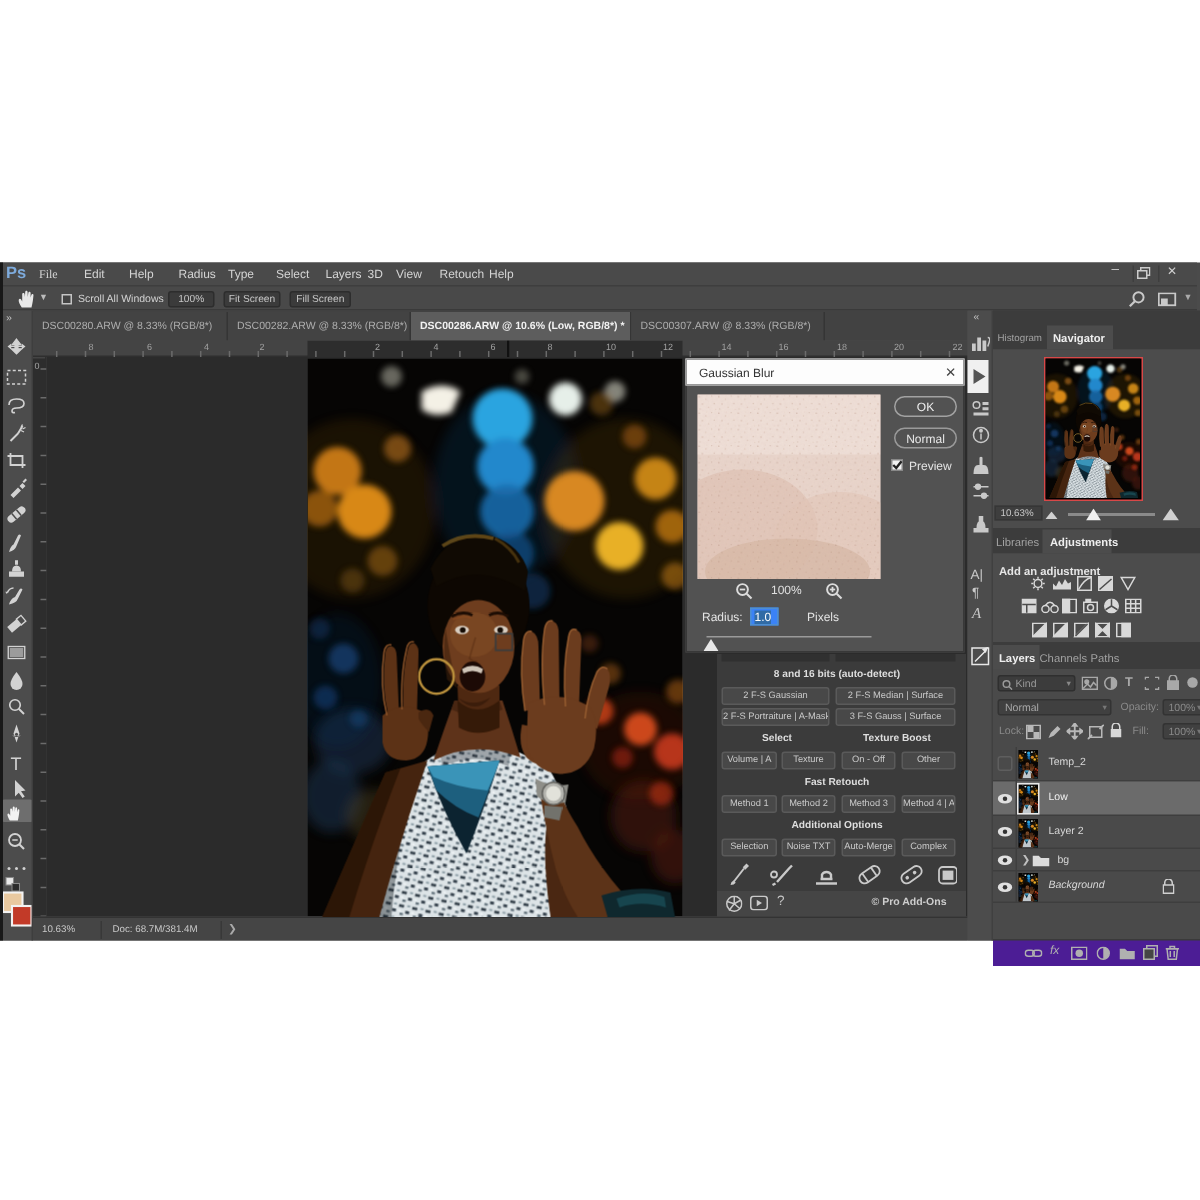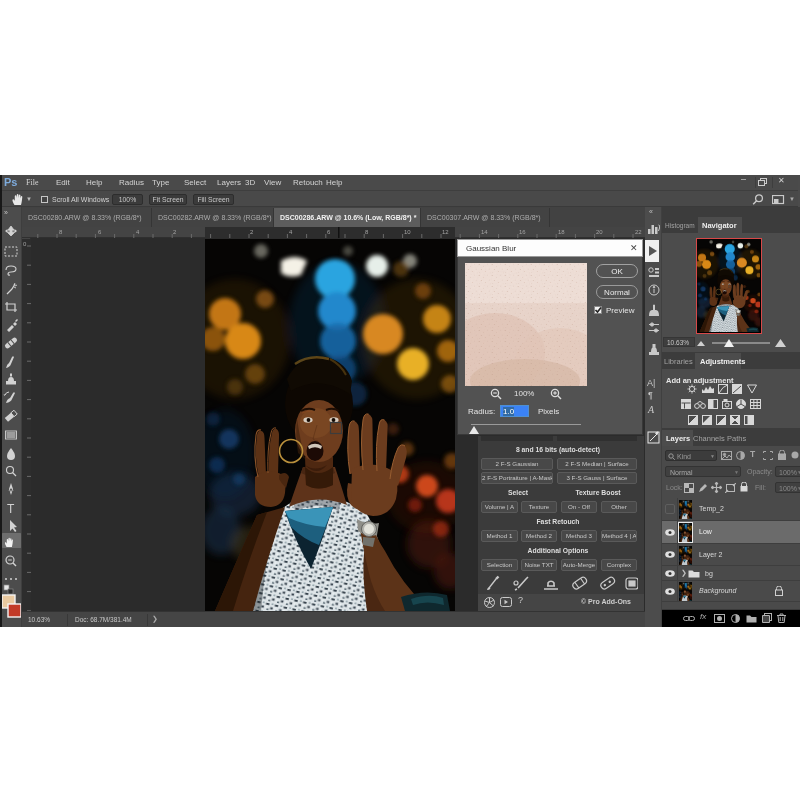--- a/index.html
+++ b/index.html
@@ -677,21 +677,21 @@
               </svg></div>
             <span class="txt" style="left:37px;top:6px;font-size:7px;font-style:italic;color:#d8d8d8;">Background</span>
             <svg class="abs" style="left:113px;top:5px" width="8" height="10" fill="none" stroke="#d0d0d0">
               <rect x="0.5" y="4" width="7" height="5.5"></rect>
               <path d="M1.5 4 V2.5 a2.5 2.5 0 0 1 5 0 V4"></path>
             </svg>
           </div>
           <div class="abs" style="left:15px;top:52px;width:1px;height:104px;background:#3e3e3e;"></div>
         </div>
       
-      <div style="position:absolute;left:0;top:163px;width:138px;height:18px;background:#000000;border-top:1px solid #3a3a3a;">
+      <div style="position:absolute;left:0;top:180px;width:138px;height:18px;background:#4c1d95;border-top:1px solid #3a3a3a;">
         <svg class="abs" style="left:21px;top:5px" width="12" height="7" fill="none" stroke="#b0b0b0">
             <rect x="0.5" y="1.5" width="6" height="4" rx="2"></rect>
             <rect x="5.5" y="1.5" width="6" height="4" rx="2"></rect>
           </svg>
         <span class="txt" style="left:38px;top:2px;font-size:8px;font-style:italic;color:#b0b0b0;">fx</span>
         <svg class="abs" style="left:52px;top:4px" width="11" height="9">
             <rect x="0.5" y="0.5" width="10" height="8" fill="none" stroke="#b0b0b0"></rect>
             <circle cx="5.5" cy="4.5" r="2.5" fill="#b0b0b0"></circle>
           </svg>
         <svg class="abs" style="left:69px;top:4px" width="9" height="9">
@@ -750,21 +750,21 @@
       </svg>
     <span class="txt" style="left:56px;top:149px;font-size:8px;color:#e0e0e0;">100%</span>
     <svg class="abs" style="left:92px;top:148px" width="12" height="12" viewBox="0 0 12 12">
         <circle cx="5" cy="5" r="3.6" fill="none" stroke="#dcdcdc" stroke-width="1.3"></circle>
         <line x1="3.2" y1="5" x2="6.8" y2="5" stroke="#dcdcdc" stroke-width="1.2"></line>
         <line x1="5" y1="3.2" x2="5" y2="6.8" stroke="#dcdcdc" stroke-width="1.2"></line>
         <line x1="7.8" y1="7.8" x2="11" y2="11" stroke="#dcdcdc" stroke-width="1.4"></line>
       </svg>
 
     <span class="txt" style="left:10px;top:167px;font-size:8px;color:#e4e4e4;">Radius:</span>
-    <div style="position:absolute;left:42px;top:165px;width:29px;height:12px;background:#3b82f6;border:1px solid #4e8fd0;">
+    <div style="position:absolute;left:42px;top:165px;width:19px;height:12px;background:#3b82f6;border:1px solid #4e8fd0;">
       <span style="position:absolute;left:2px;top:1px;font-size:8px;color:#fff;background:#316ba5;">1.0</span>
     </div>
     <span class="txt" style="left:80px;top:167px;font-size:8px;color:#e4e4e4;">Pixels</span>
 
     <div style="position:absolute;left:13px;top:184px;width:110px;height:1px;background:#9a9a9a;"></div>
     <svg class="abs" style="left:11px;top:186px" width="10" height="8">
         <path d="M5 0 L10 8 L0 8 Z" fill="#e8e8e8"></path>
       </svg>
   </div>
   <div id="retouch" style="position:absolute;left:478px;top:261px;width:166px;height:175px;background:#3b3b3b;z-index:10;">

